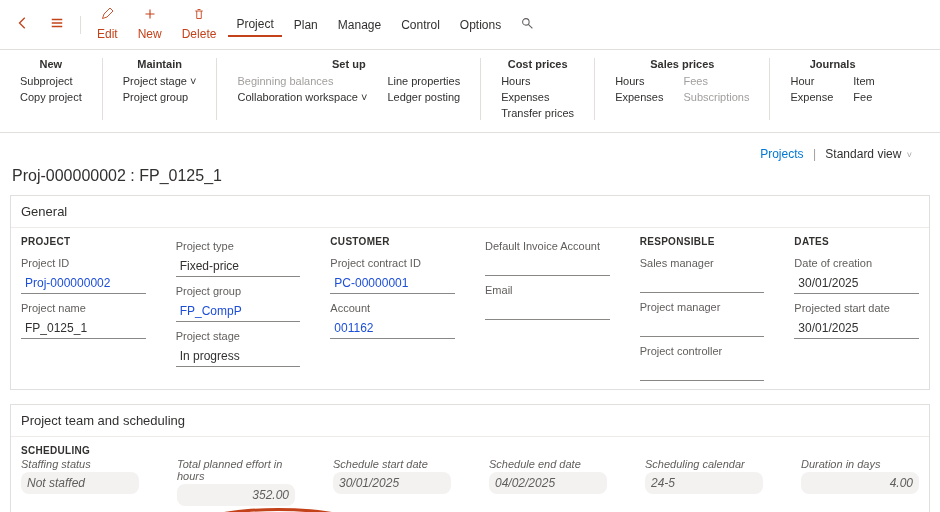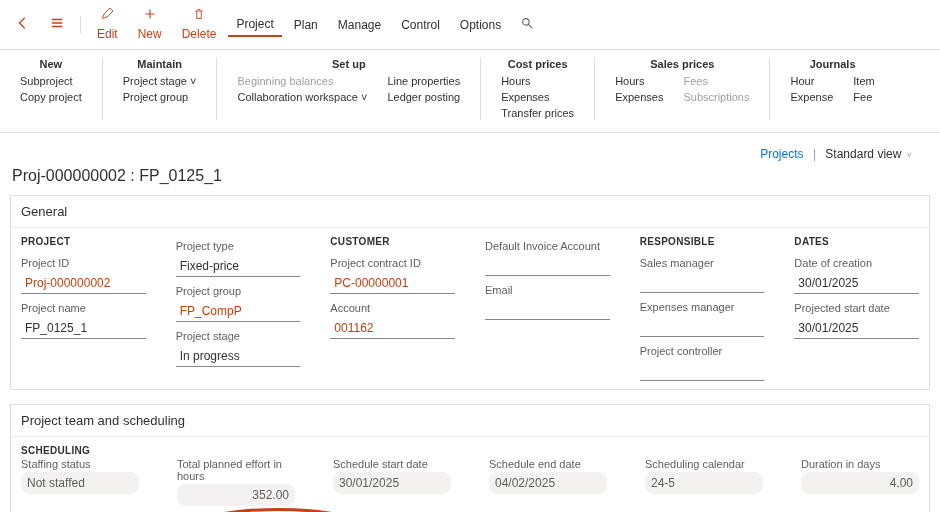--- a/index.html
+++ b/index.html
@@ -37,24 +37,24 @@
   .card { margin: 0 10px 14px; border: 1px solid #e1dfdd; }
   .card-header { padding: 8px 10px; font-size: 13px; border-bottom: 1px solid #edebe9; }
   .card-body { padding: 8px 10px; }
   
   
   .gen-grid { display: flex; gap: 30px; }
   .gen-col { flex: 1; display: flex; flex-direction: column; gap: 4px; }
   .gcol-head { font-size: 10px; font-weight: 700; letter-spacing: 0.3px; margin-bottom: 2px; }
   .field-label { font-size: 11px; color: #605e5c; margin-top: 4px; }
   .field-value { display: block; border-bottom: 1px solid #8a8886; padding: 3px 4px; font-size: 12px; min-height: 20px; width: 100%; }
-  .field-value.link { color: #c2410c; }
-  
-  
-  .sched-status-row { display: flex; gap: 38px; margin-bottom: 10px; }
+  .field-value.link { color: #1d4ed8; }
+  
+  
+  .sched-status-row { display: flex; gap: 38px; margin-bottom: 10px; font-style: italic; }
   .sched-col { flex: 1; }
   .sched-col label { font-size: 11px; color: #605e5c; display: block; margin-bottom: 2px; }
   .ro-box { background: #f3f2f1; padding: 4px 6px; font-size: 12px; color: #605e5c; min-height: 22px; border-radius: 8px; }
   .ro-box.right { text-align: right; }
   
   
   .action-bar { display: flex; align-items: center; gap: 12px; padding: 6px 0 10px; flex-wrap: wrap; position: relative; }
   .highlight-ring { position: absolute; border: 3px solid #c4421a; border-radius: 50%; width: 170px; height: 36px; pointer-events: none; }
 </style>
 </head>
@@ -233,21 +233,21 @@
       <div class="gen-col">
         <div class="field-label">Default Invoice Account</div>
         <span class="field-value"></span>
         <div class="field-label">Email</div>
         <span class="field-value"></span>
       </div>
       <div class="gen-col">
         <div class="gcol-head">RESPONSIBLE</div>
         <div class="field-label">Sales manager</div>
         <span class="field-value"></span>
-        <div class="field-label">Expenses manager</div>
+        <div class="field-label">Project manager</div>
         <span class="field-value"></span>
         <div class="field-label">Project controller</div>
         <span class="field-value"></span>
       </div>
       <div class="gen-col">
         <div class="gcol-head">DATES</div>
         <div class="field-label">Date of creation</div>
         <span class="field-value">30/01/2025</span>
         <div class="field-label">Projected start date</div>
         <span class="field-value">30/01/2025</span>

